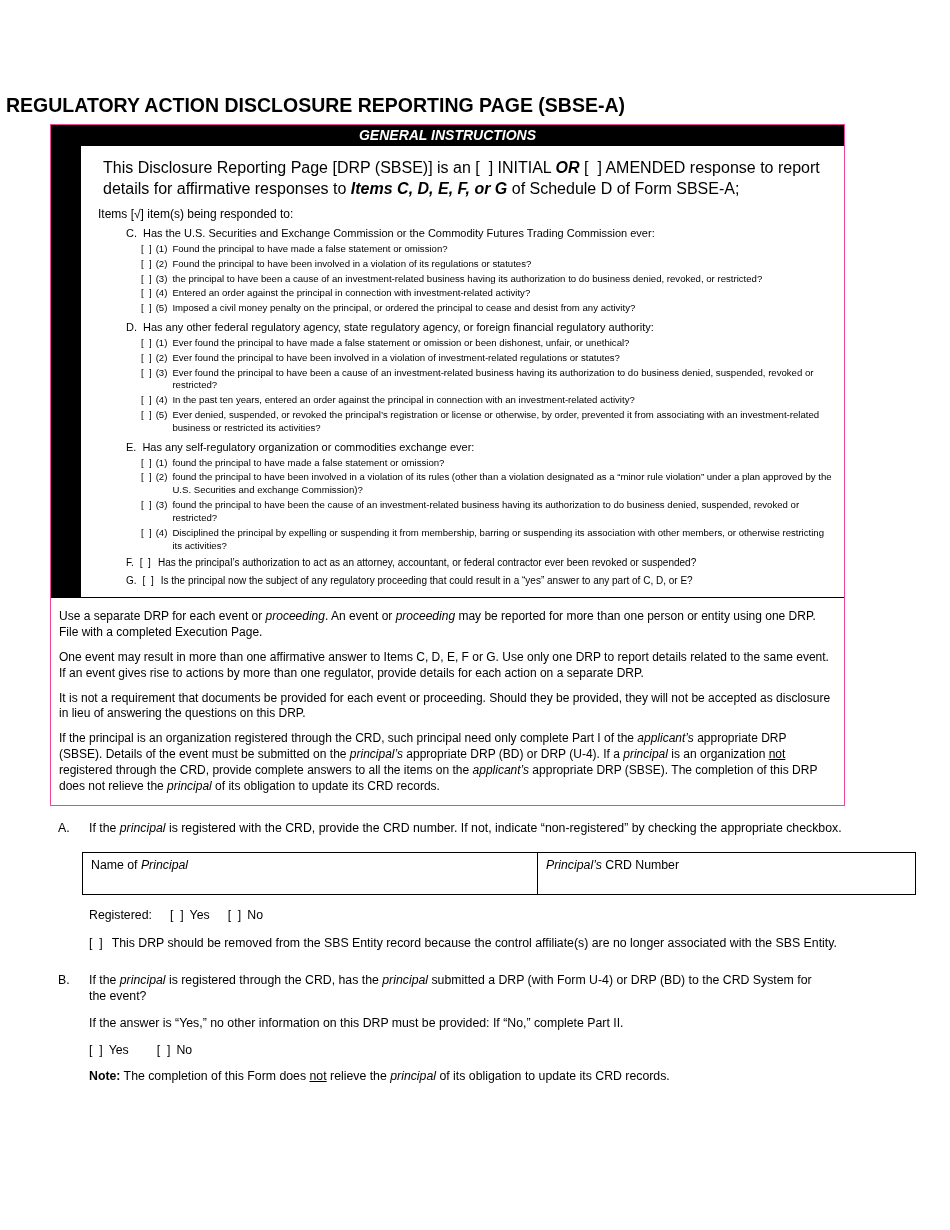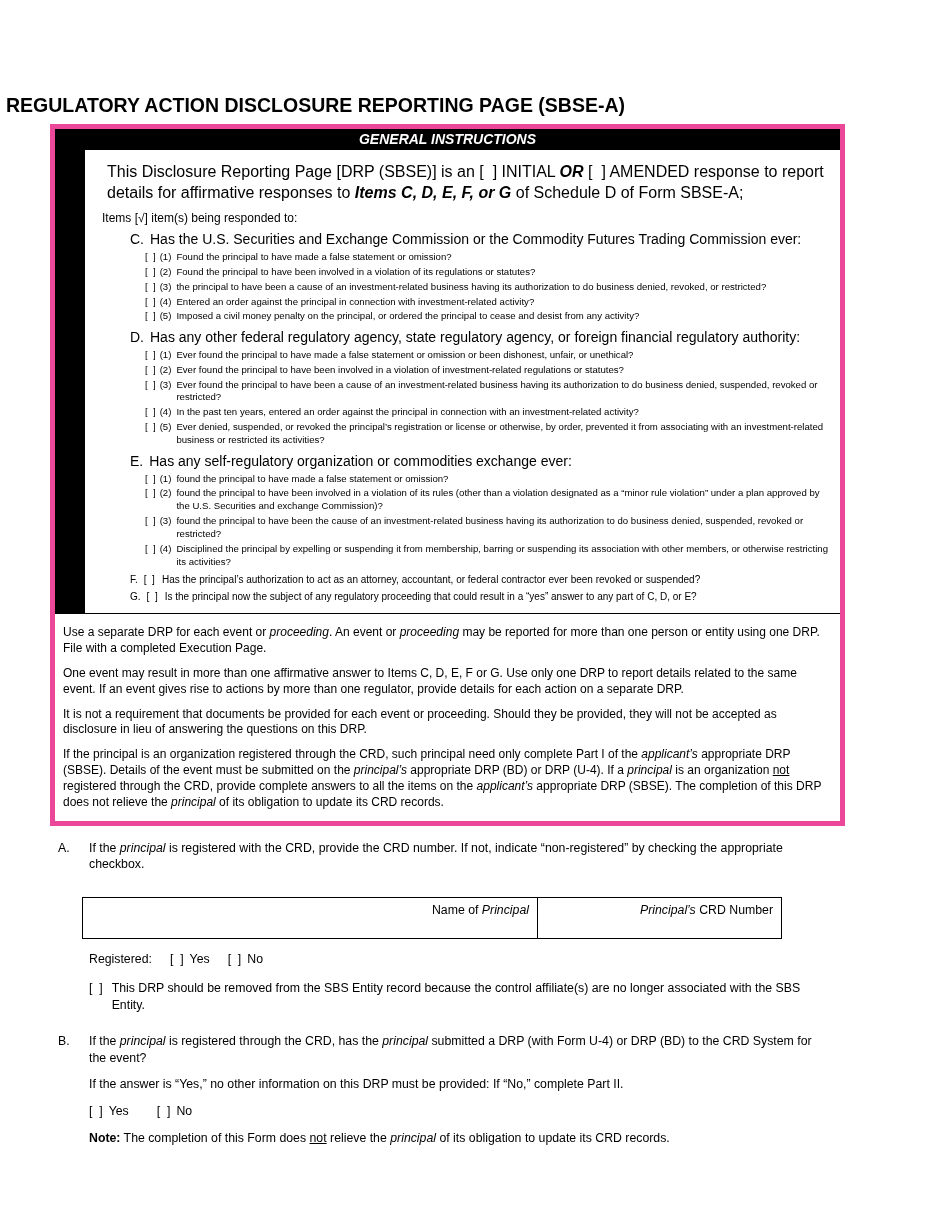--- a/index.html
+++ b/index.html
@@ -3,29 +3,29 @@
 <meta charset="utf-8">
 <style>
   * { box-sizing: border-box; }
   html, body { margin: 0; padding: 0; }
   body {
     width: 950px; min-height: 1230px; background: #ffffff; color: #000000;
     font-family: "Liberation Sans", "DejaVu Sans", sans-serif;
   }
   .page { position: relative; width: 950px; min-height: 1230px; }
   .title { text-align: left; font-weight: bold; font-size: 19.5px; margin: 0; padding: 94px 6px 7px; }
-  .outer-box { margin-left: 50px; width: 795px; border: 5px solid #ec4899; }
+  .outer-box { margin-left: 50px; width: 795px; border: 1px solid #ec4899; }
   .gi-header { background: #000; color: #fff; text-align: center; font-weight: bold; font-style: italic; font-size: 14px; padding: 2px 0 3px; }
   .gi-body { display: flex; }
   .band { width: 30px; background: #000; flex-shrink: 0; }
   .gi-content { flex: 1; padding: 6px 8px 10px 17px; }
   .intro { font-size: 16px; line-height: 1.32; margin: 5px; }
   .checkline { font-size: 12px; margin: 8px 0 4px; }
   .ilist { font-size: 9.6px; line-height: 1.34; }
-  .sec-head { margin-left: 28px; margin-top: 5px; font-size: 14px; }
+  .sec-head { margin-left: 28px; margin-top: 5px; font-size: 11px; }
   .sec-head .lab { margin-right: 6px; }
   .sub { display: flex; margin-left: 43px; margin-top: 2px; }
   .sub .cb { margin-right: 4px; flex-shrink: 0; }
   .sub .num { margin-right: 5px; flex-shrink: 0; }
   .sub .txt { flex: 1; padding-right: 2px; }
   .fg { display: flex; margin-left: 28px; margin-top: 4px; font-size: 10px; }
   .fg .lab { margin-right: 6px; flex-shrink: 0; }
   .fg .cb { margin-right: 7px; flex-shrink: 0; }
   .fg .txt { flex: 1; }
   .cb { white-space: pre; }
@@ -34,21 +34,21 @@
   .run-b { font-weight: bold; }
   .run-u { text-decoration: underline; }
   .gi-paras { border-top: 1px solid #000; padding: 2px 12px 10px 8px; font-size: 12px; line-height: 1.32; }
   .gi-paras p { margin: 9px 0 0; }
   .part1-bar { background: #000; color: #fff; font-weight: bold; font-size: 15px; padding: 3px 0 4px 8px; margin-top: 8px; }
   .p1 { margin-left: 50px; width: 795px; font-size: 12.3px; line-height: 1.35; padding-top: 10px; }
   .sec { display: flex; margin-top: 4px; }
   .sec-label { width: 39px; padding-left: 8px; flex-shrink: 0; }
   .sec-body { flex: 1; padding-right: 22px; }
   .sec-body > p { margin: 0 0 10px; }
-  .ptable { border-collapse: collapse; margin: 24px 0 0 -7px; width: 700px; table-layout: fixed; text-align: right; }
+  .ptable { border-collapse: collapse; margin: 16px 0 0 -7px; width: 834px; table-layout: fixed; }
   .ptable td { border: 1px solid #000; vertical-align: top; padding: 4px 8px 20px; height: 40px; }
   .ptable td.c1 { width: 455px; }
   .reg-line { margin-top: 12px; }
   .reg-line .cb { margin: 0 6px 0 18px; }
   .removal { display: flex; margin-top: 12px; margin-bottom: 4px; }
   .removal .cb { margin-right: 9px; flex-shrink: 0; }
   .removal .txt { flex: 1; }
   .sec-b { margin-top: 16px; }
   .yn-line { margin: 10px 0; }
   .yn-line .cb { margin-right: 6px; }

